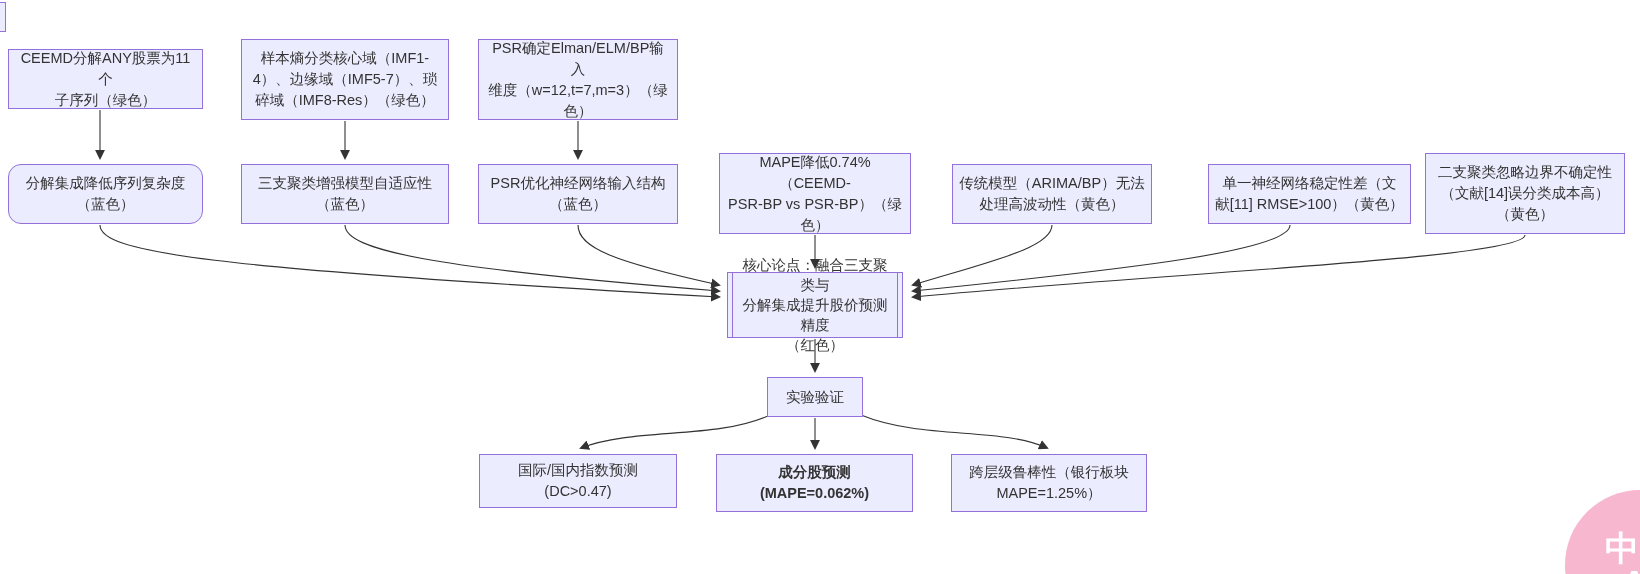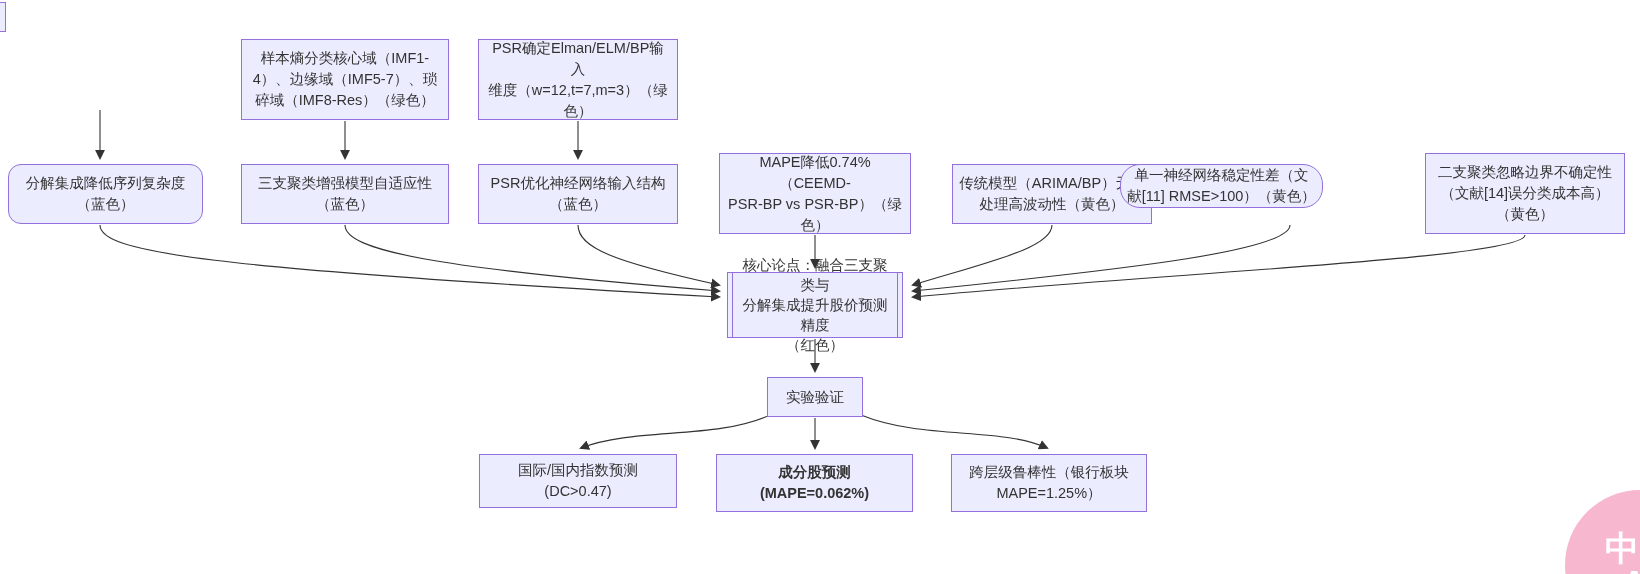--- a/index.html
+++ b/index.html
@@ -67,39 +67,41 @@
       <path d="M815,339 V371" marker-end="url(#arrow)"></path>
 
       <path d="M770,415 C715,440 635,427 581,448" marker-end="url(#arrow)"></path>
       <path d="M815,418 V448" marker-end="url(#arrow)"></path>
       <path d="M861,415 C922,440 1002,427 1047,448" marker-end="url(#arrow)"></path>
     </g>
   </svg>
 
   <div class="node" style="left:-150px;top:2px;width:156px;height:30px;"></div>
 
+  <div class="node" style="left:8px;top:49px;width:195px;height:60px;">CEEMD分解ANY股票为11个
+子序列（绿色）</div>
   <div class="node" style="left:241px;top:39px;width:208px;height:81px;">样本熵分类核心域（IMF1-
 4）、边缘域（IMF5-7）、琐
 碎域（IMF8-Res）（绿色）</div>
   <div class="node" style="left:478px;top:39px;width:200px;height:81px;">PSR确定Elman/ELM/BP输入
 维度（w=12,t=7,m=3）（绿
 色）</div>
 
   <div class="node" style="left:8px;top:164px;width:195px;height:60px;border-radius:13px;">分解集成降低序列复杂度
 （蓝色）</div>
   <div class="node" style="left:241px;top:164px;width:208px;height:60px;">三支聚类增强模型自适应性
 （蓝色）</div>
   <div class="node" style="left:478px;top:164px;width:200px;height:60px;">PSR优化神经网络输入结构
 （蓝色）</div>
   <div class="node" style="left:719px;top:153px;width:192px;height:81px;">MAPE降低0.74%（CEEMD-
 PSR-BP vs PSR-BP）（绿
 色）</div>
   <div class="node" style="left:952px;top:164px;width:200px;height:60px;">传统模型（ARIMA/BP）无法
 处理高波动性（黄色）</div>
-  <div class="node" style="left:1120px;top:164px;width:203px;height:44px;border-radius:20px;">单一神经网络稳定性差（文
+  <div class="node" style="left:1208px;top:164px;width:203px;height:60px;">单一神经网络稳定性差（文
 献[11] RMSE&gt;100）（黄色）</div>
   <div class="node" style="left:1425px;top:153px;width:200px;height:81px;">二支聚类忽略边界不确定性
 （文献[14]误分类成本高）
 （黄色）</div>
 
   <div class="node subroutine" style="left:727px;top:272px;width:176px;height:66px;">核心论点：融合三支聚类与
 分解集成提升股价预测精度
 （红色）</div>
 
   <div class="node" style="left:767px;top:377px;width:96px;height:40px;">实验验证</div>

